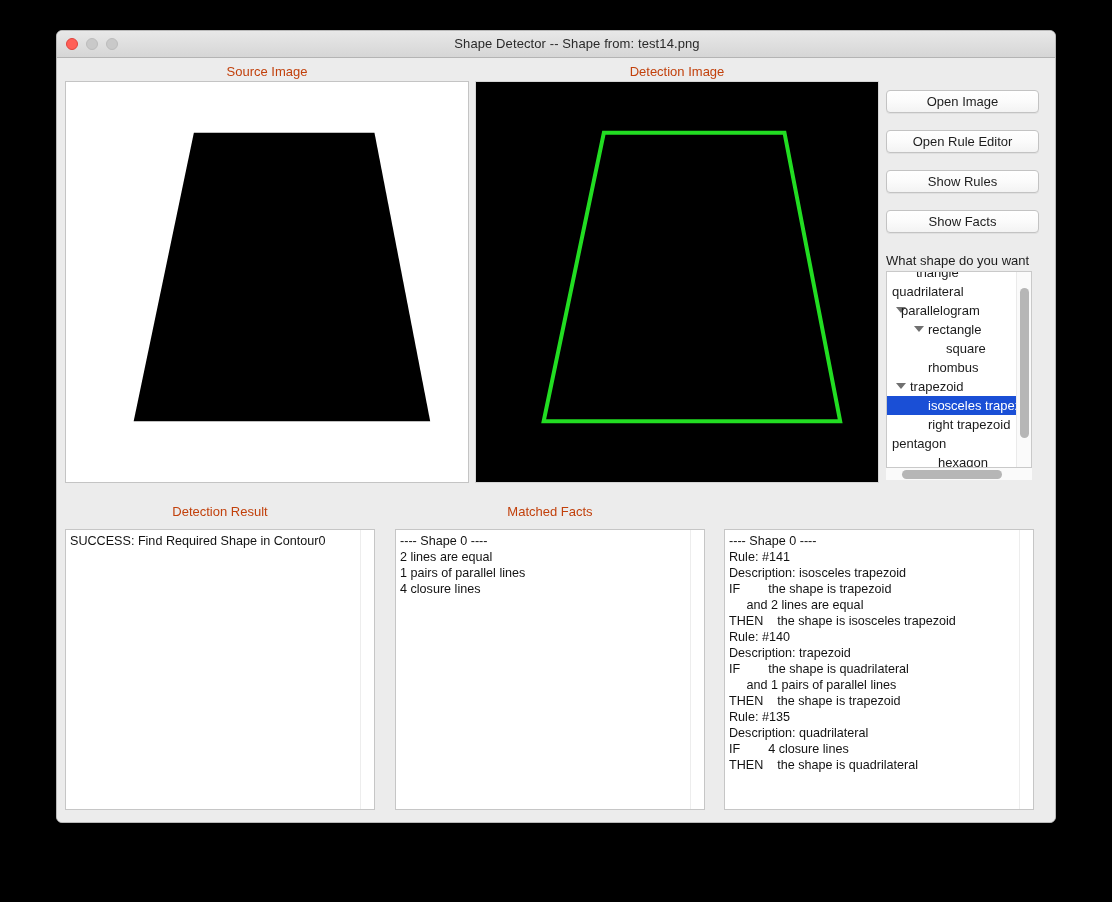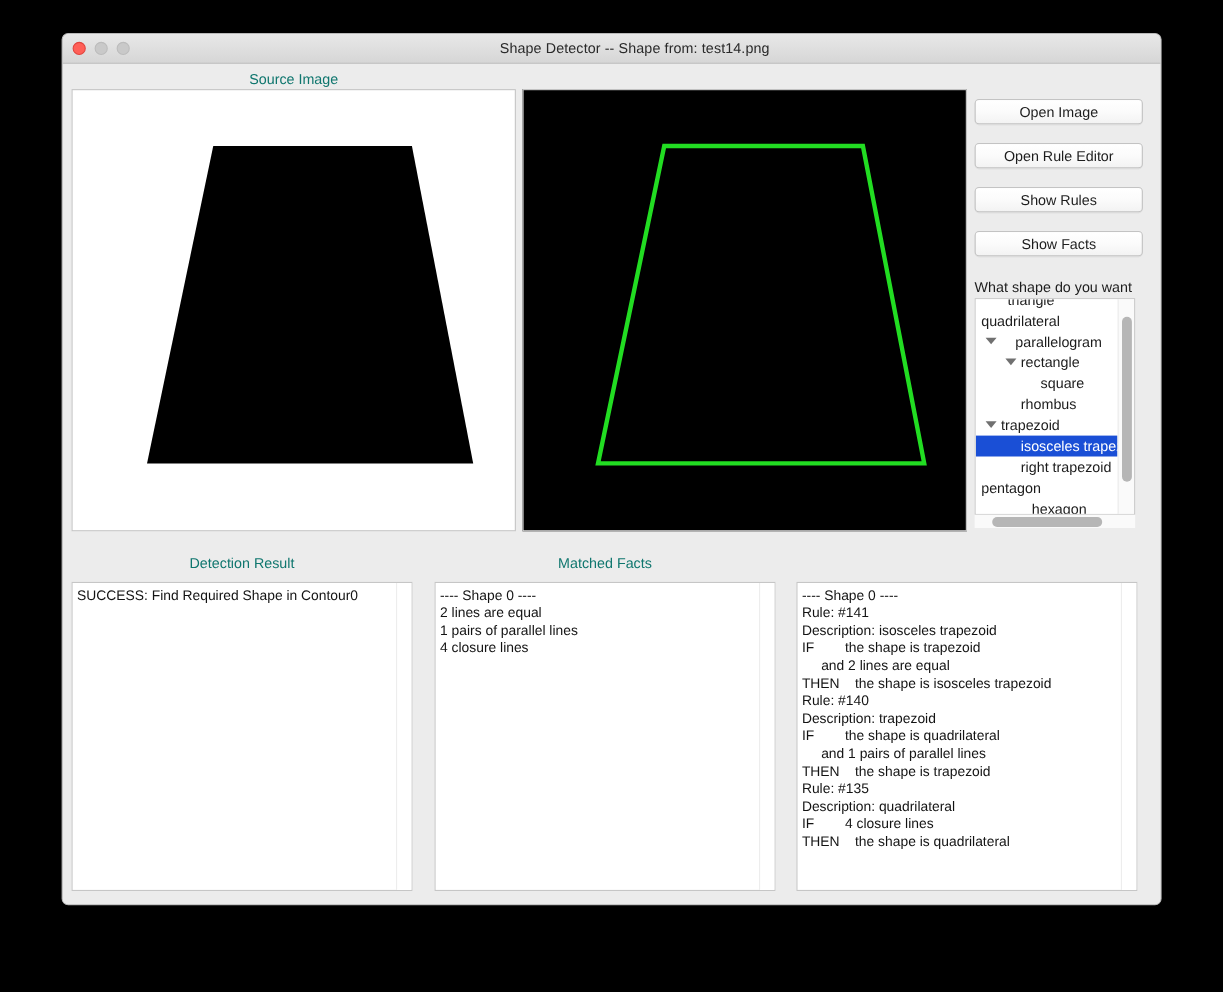--- a/index.html
+++ b/index.html
@@ -73,21 +73,21 @@
     position: relative;
     width: 100%;
     height: 765px;
     background: #ececec;
   }
 
   
   .caption {
     position: absolute;
     font-size: 13px;
-    color: #0f766e;
+    color: #c2410c;
     text-align: center;
   }
 
   
   .img-panel {
     position: absolute;
     box-sizing: border-box;
     border: 1px solid #c4c4c4;
   }
   .img-panel.source { background: #ffffff; }
@@ -242,20 +242,21 @@
         <div class="light close"></div>
         <div class="light min"></div>
         <div class="light zoom"></div>
       </div>
       <div class="window-title">Shape Detector -- Shape from: test14.png</div>
     </div>
 
     <div class="content">
 
       <div class="caption" style="left:8px; top:6px; width:404px;">Source Image</div>
+      <div class="caption" style="left:418px; top:6px; width:404px;">Detection Image</div>
 
       <div class="img-panel source" style="left:8px; top:23px; width:404px; height:402px;">
         <svg class="shape-svg" viewBox="0 0 404 402" preserveAspectRatio="none">
           <polygon id="src-poly" fill="#000000" points="128.5,51 310,51 366,341 68,341"></polygon>
         </svg>
       </div>
 
       <div class="img-panel detect" style="left:418px; top:23px; width:404px; height:402px;">
         <svg class="shape-svg" viewBox="0 0 404 402" preserveAspectRatio="none">
           <polygon id="det-poly" fill="none" stroke="#22dd22" stroke-width="4" stroke-linejoin="miter" points="128.5,51 310,51 366,341 68,341"></polygon>
@@ -273,21 +274,21 @@
         <div class="tree-scrollport">
           <div class="tree-inner" id="tree-inner">
               <div class="tree-row">
                 <span class="tree-text" style="left: 5px; margin-left: 24px;">triangle</span>
               </div>
               <div class="tree-row">
                 <span class="tree-text" style="left: 5px;">quadrilateral</span>
               </div>
               <div class="tree-row">
                 <span class="twisty" style="left: 9px;"></span>
-                <span class="tree-text" style="left: 36px;">parallelogram</span>
+                <span class="tree-text" style="left: 14px;">parallelogram</span>
               </div>
               <div class="tree-row">
                 <span class="twisty" style="left: 27px;"></span>
                 <span class="tree-text" style="left: 41px;">rectangle</span>
               </div>
               <div class="tree-row">
                 <span class="tree-text" style="left: 59px;">square</span>
               </div>
               <div class="tree-row">
                 <span class="tree-text" style="left: 41px;">rhombus</span>

